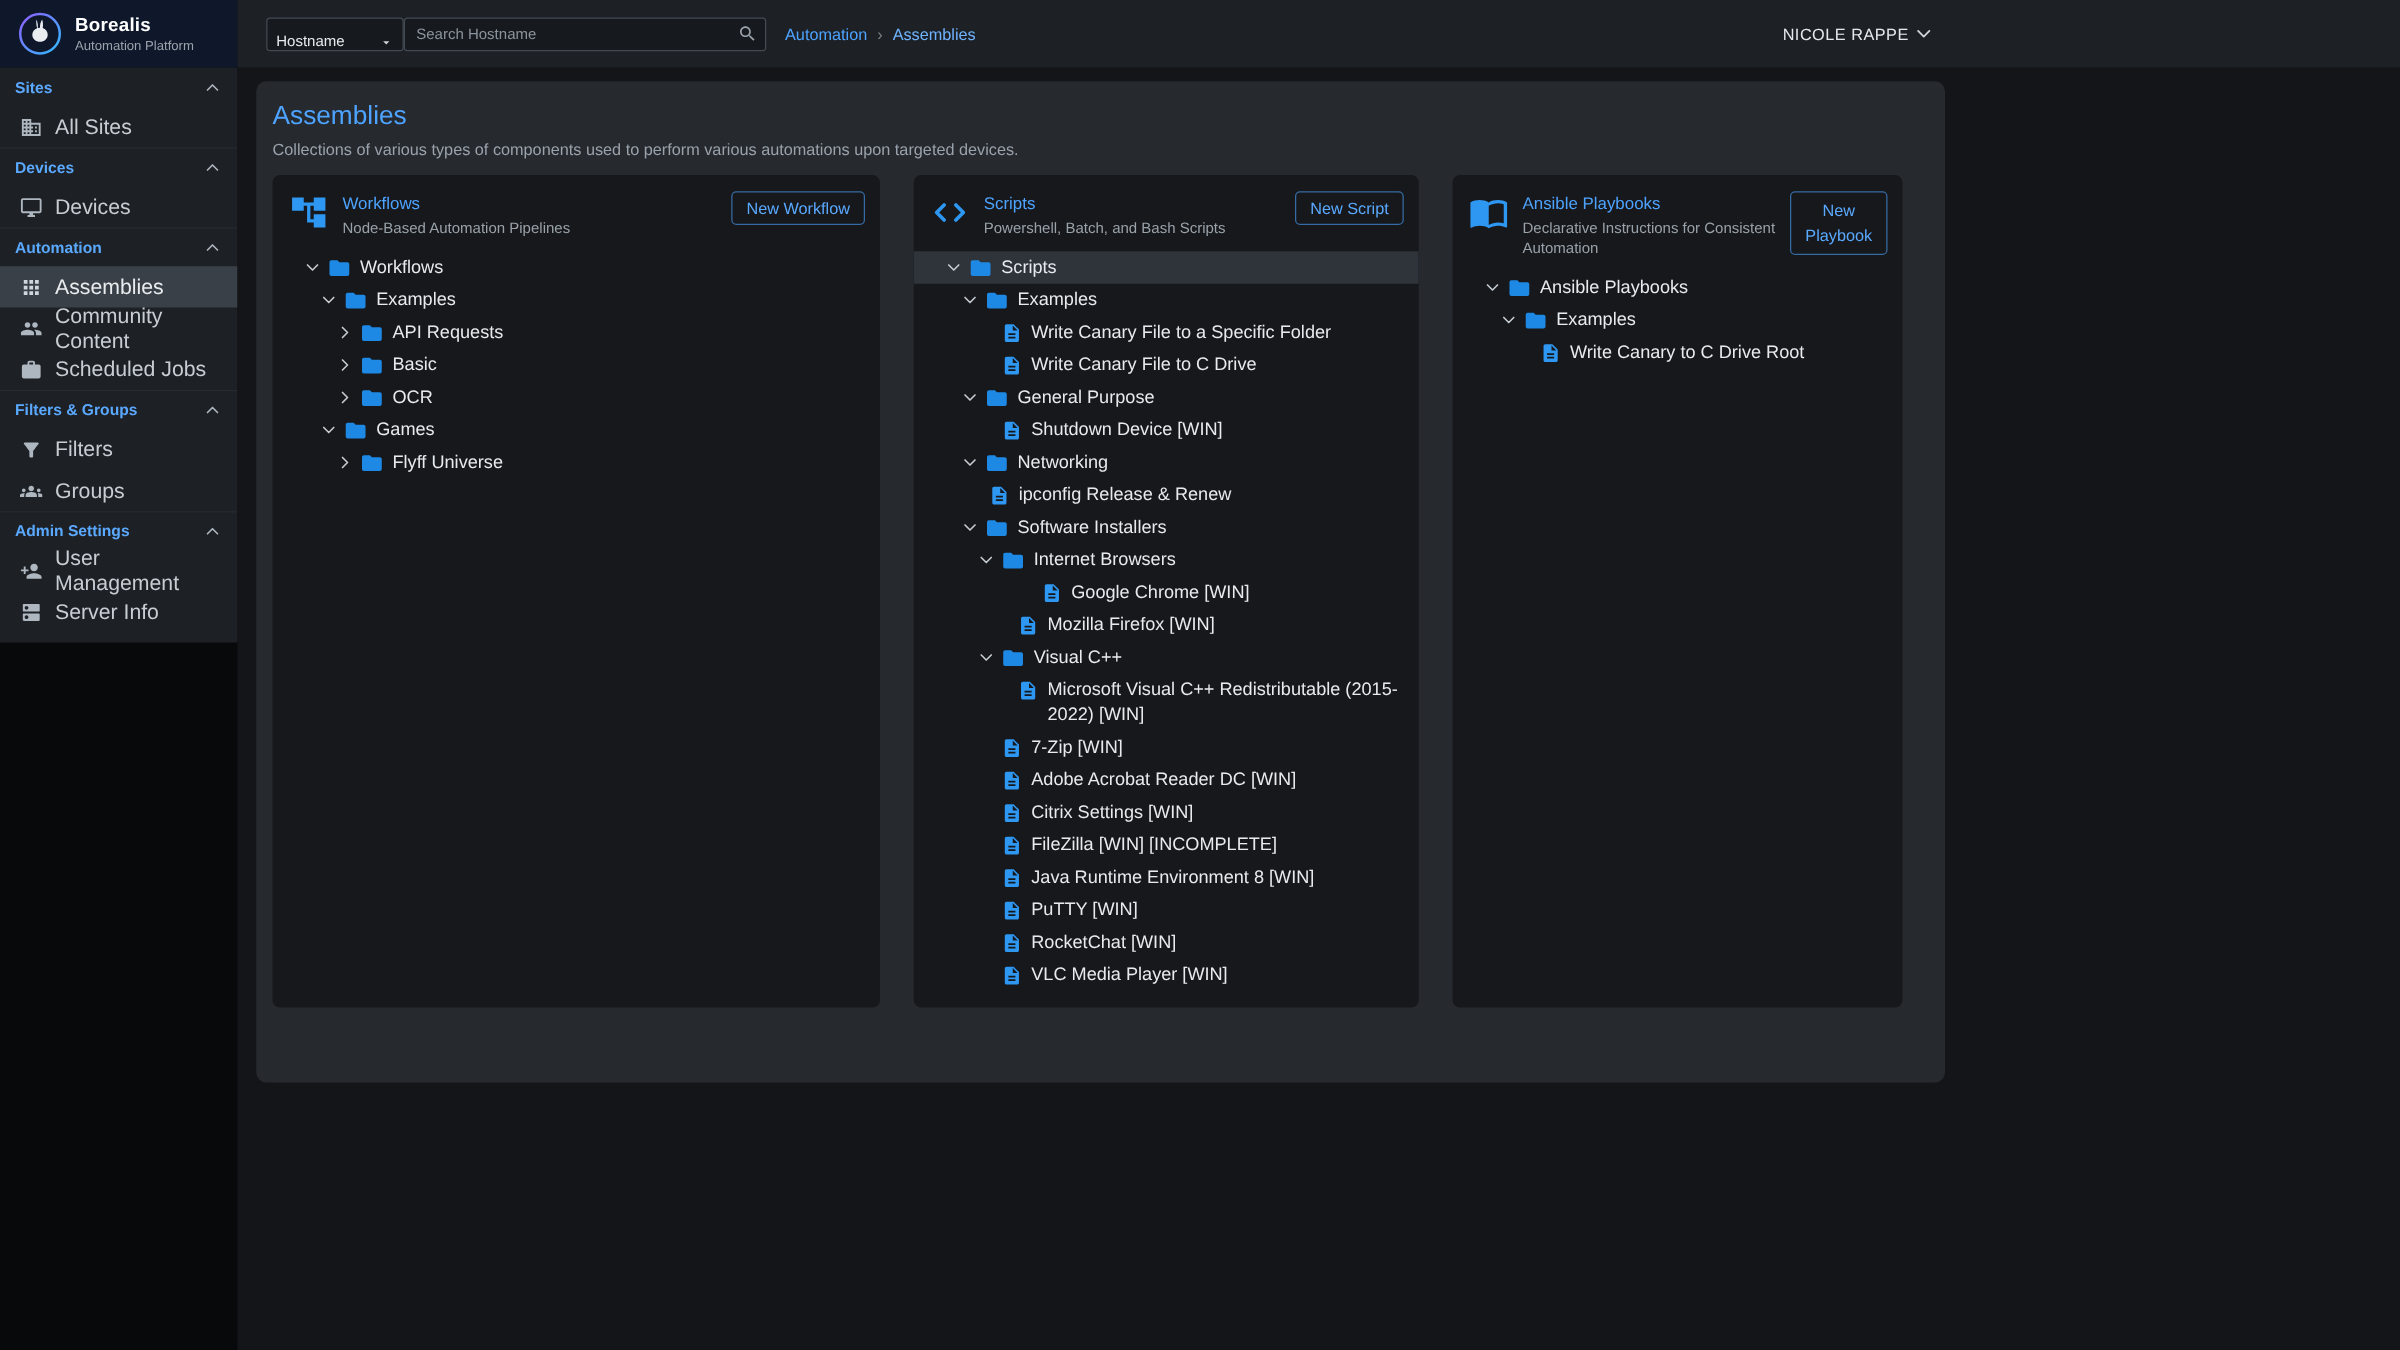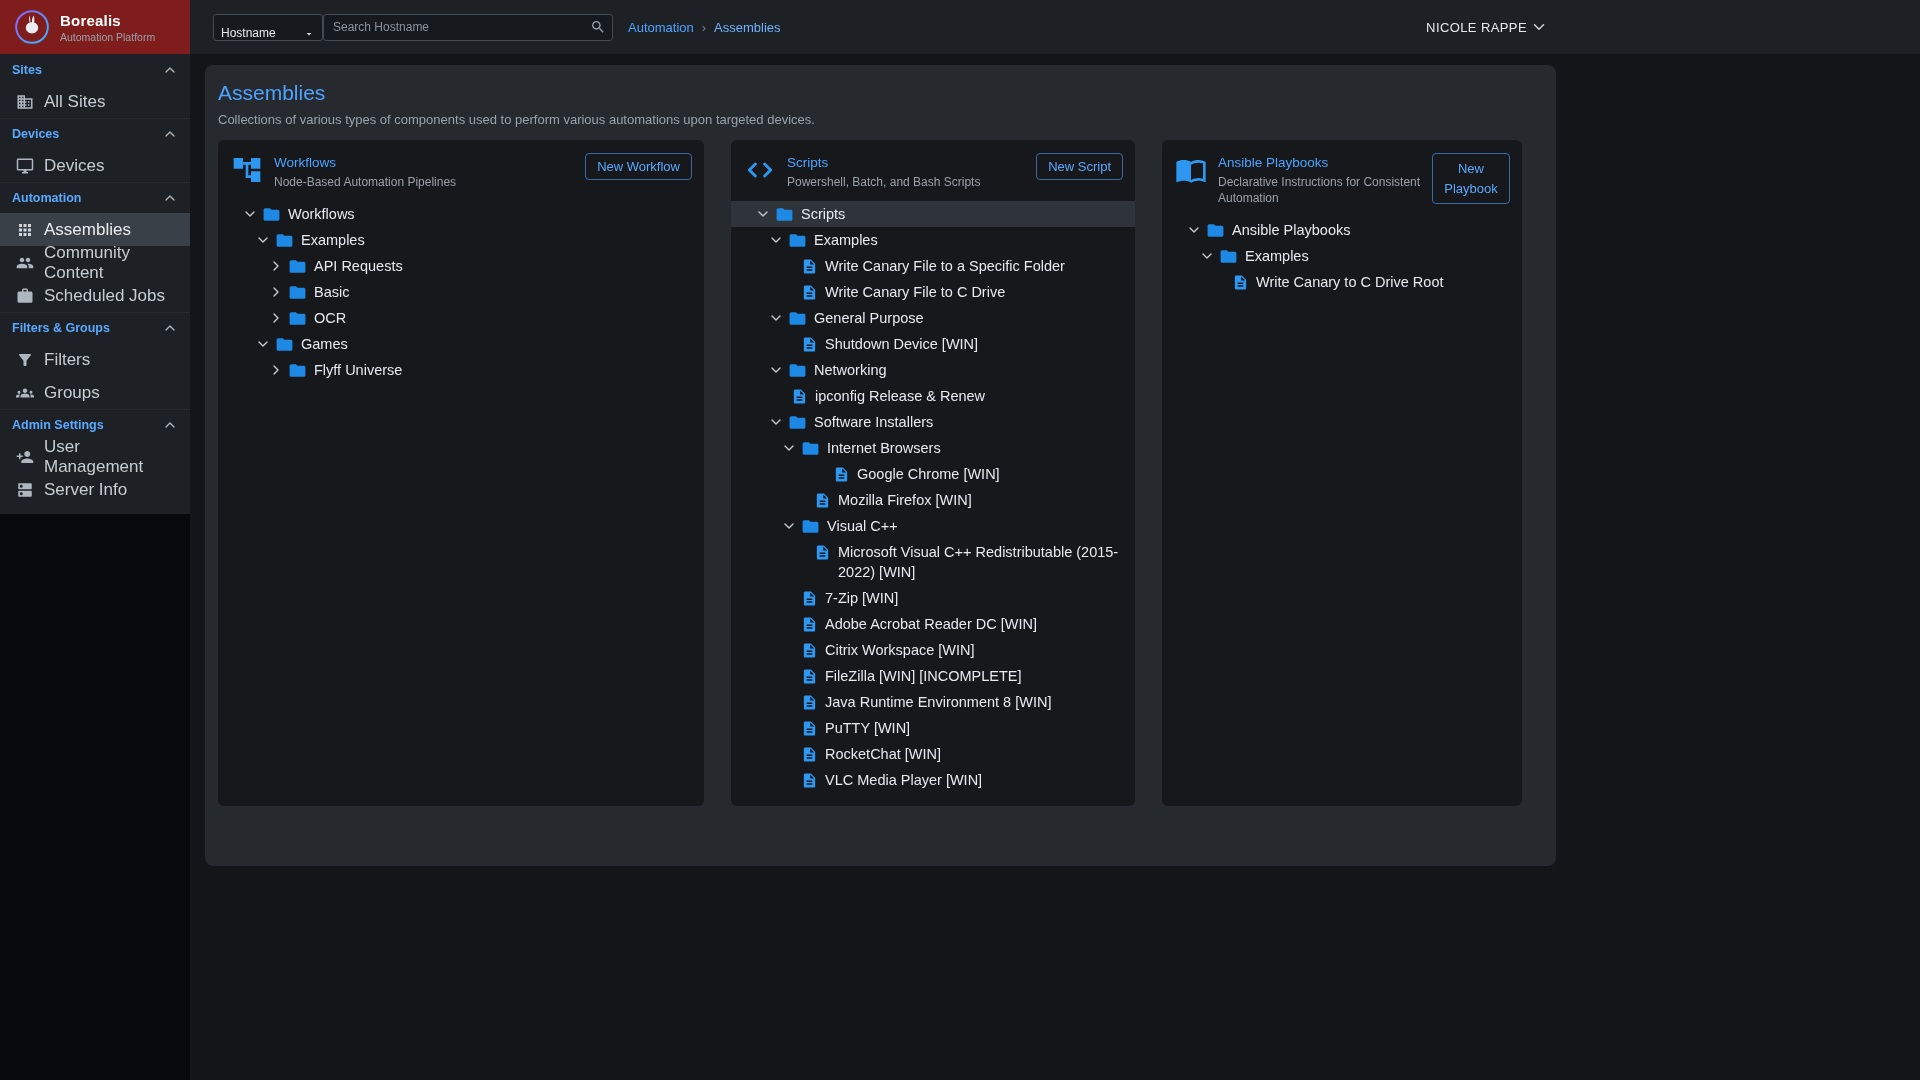--- a/index.html
+++ b/index.html
@@ -1,21 +1,21 @@
 <!DOCTYPE html>
 <html style="--accent: #4da3ff; --folder: #1e88e5; --file: #2e97f2; --tree-selection: #2f343b; --sidebar-selection: #3a4047;"><head>
 <meta charset="utf-8">
 <style>
   *{margin:0;padding:0;box-sizing:border-box}
   html,body{width:1920px;height:1080px;overflow:hidden;background:#0d0e11;font-family:"Liberation Sans",sans-serif}
   .app{display:flex;width:1920px;height:1080px}
 
   
   .side-col{flex:0 0 190px;width:190px;background:#08090b;display:flex;flex-direction:column}
-  .logo-area{height:54px;background:#7f1d1d;display:flex;align-items:center;gap:9px;padding:0 8px 0 13px;cursor:pointer}
+  .logo-area{height:54px;background:#0f172a;display:flex;align-items:center;gap:9px;padding:0 8px 0 13px;cursor:pointer}
   .logo-mark svg{display:block}
   .logo-name{color:#ffffff;font-size:15px;font-weight:bold;letter-spacing:.2px}
   .logo-tag{color:#9aa2ab;font-size:10.5px;margin-top:2px}
   .nav{background:#1d2126;padding-bottom:8px}
   .nav-head{display:flex;align-items:center;justify-content:space-between;height:31px;padding:0 12px;border-top:1px solid #262b31;cursor:pointer}
   .nav-head:first-child{border-top:none}
   .nav-head-label{color:#5aa9ff;font-size:12.5px;font-weight:bold}
   .nav-head-caret{color:#aeb6bf;display:flex}
   .nav-head-caret svg{width:16px;height:16px}
   .nav-item{display:flex;align-items:center;gap:10px;height:33px;padding:0 8px 0 16px;color:#c7cdd3;cursor:pointer}
@@ -552,21 +552,21 @@
                   </span>
                   <span class="tree-label">Adobe Acrobat Reader DC [WIN]</span>
                 </div>
                 <div class="tree-row" style="padding-left: 48px;">
                   <span class="expander"></span>
                   <span class="node-icon file">
                     <svg viewBox="0 0 24 24">
                       <path fill="currentColor" d="M14 2H6c-1.1 0-2 .9-2 2v16c0 1.1.9 2 2 2h12c1.1 0 2-.9 2-2V8l-6-6zm2 16H8v-2h8v2zm0-4H8v-2h8v2zm-3-5V3.5L18.5 9H13z"></path>
                     </svg>
                   </span>
-                  <span class="tree-label">Citrix Workspace [WIN]</span>
+                  <span class="tree-label">Citrix Settings [WIN]</span>
                 </div>
                 <div class="tree-row" style="padding-left: 48px;">
                   <span class="expander"></span>
                   <span class="node-icon file">
                     <svg viewBox="0 0 24 24">
                       <path fill="currentColor" d="M14 2H6c-1.1 0-2 .9-2 2v16c0 1.1.9 2 2 2h12c1.1 0 2-.9 2-2V8l-6-6zm2 16H8v-2h8v2zm0-4H8v-2h8v2zm-3-5V3.5L18.5 9H13z"></path>
                     </svg>
                   </span>
                   <span class="tree-label">FileZilla [WIN] [INCOMPLETE]</span>
                 </div>

